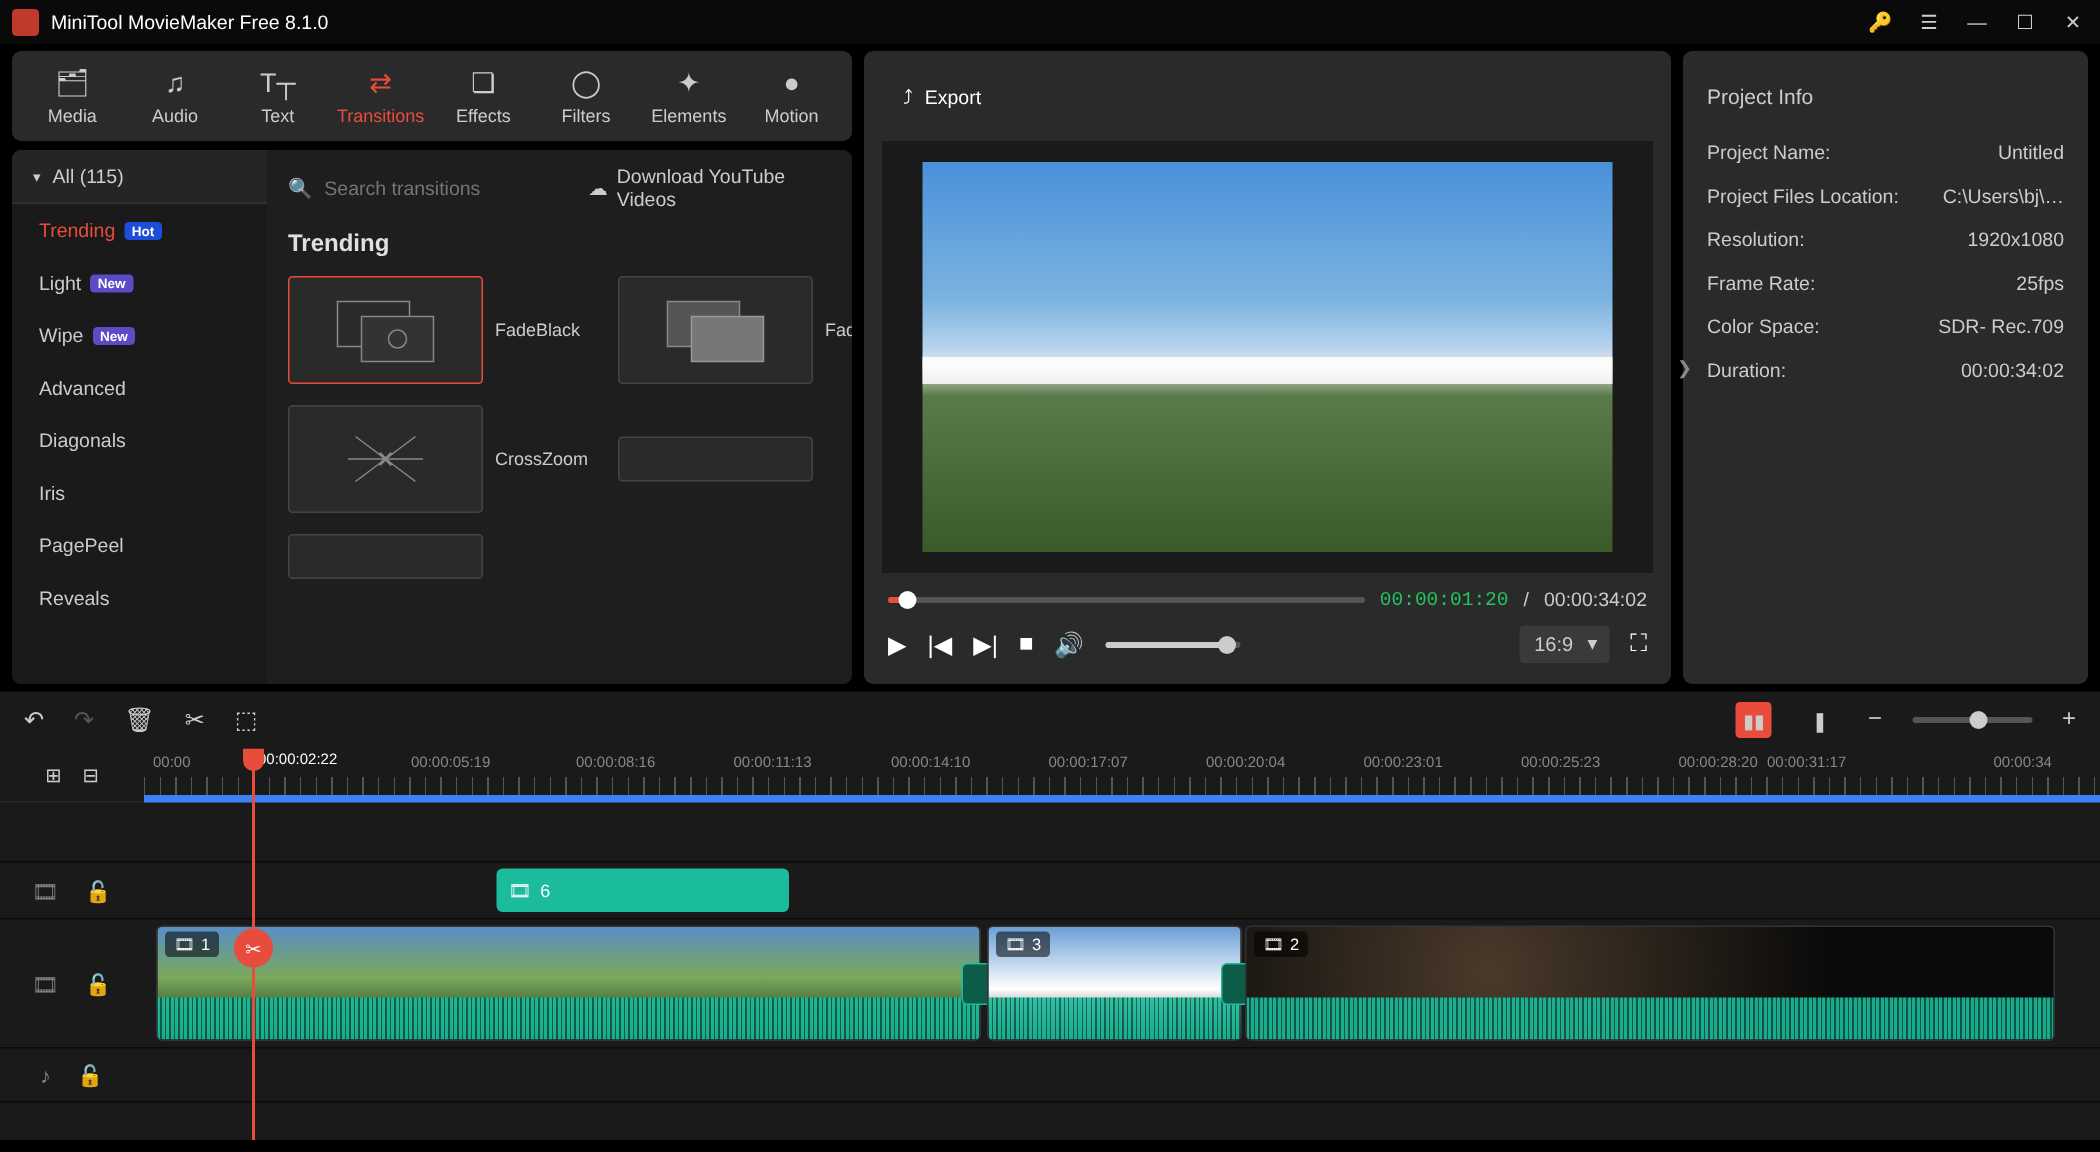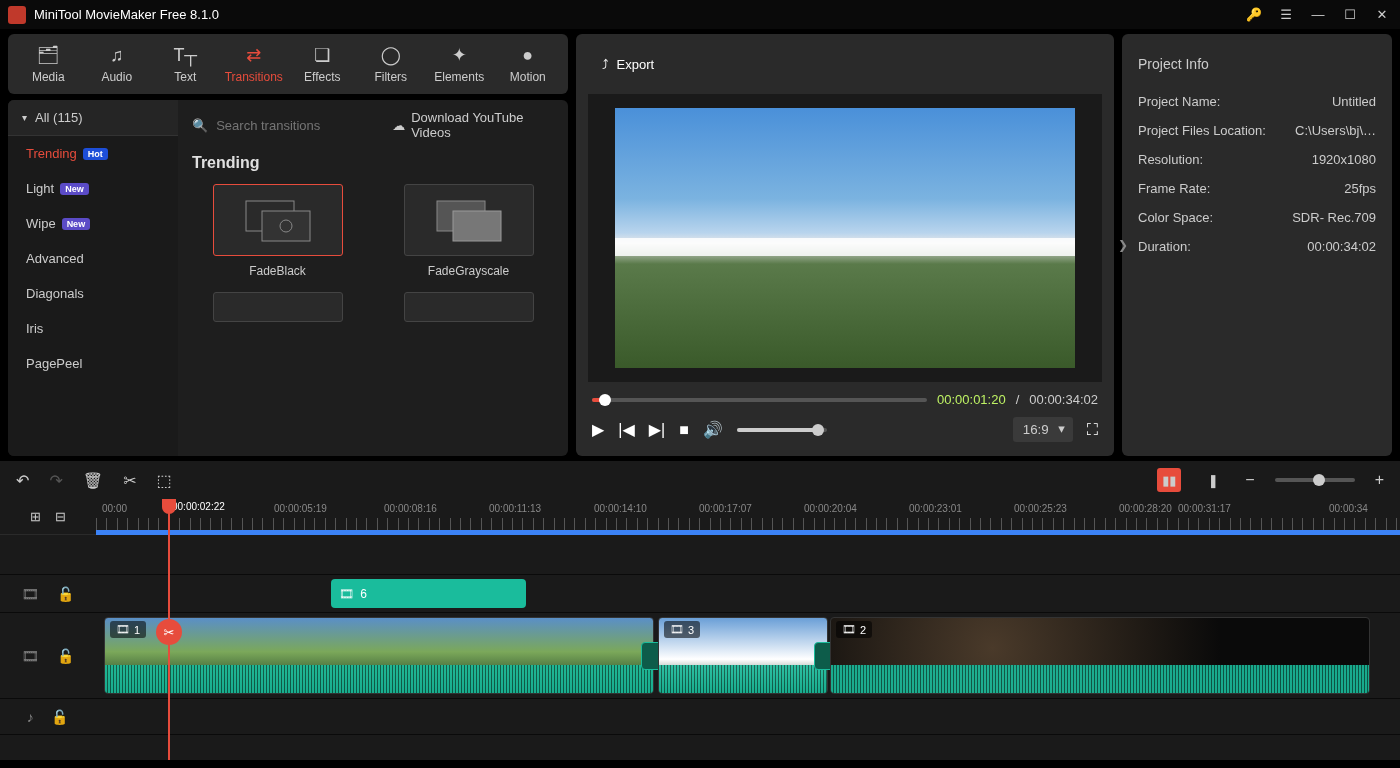--- a/index.html
+++ b/index.html
@@ -29,39 +29,39 @@
 .badge-hot { background: #1d4ed8; color: #fff; }
 .badge-new { background: #5b4bc7; color: #fff; }
 
 .trans-col { flex: 1; display: flex; flex-direction: column; padding: 10px 14px; overflow-y: auto; }
 .trans-top { display: flex; align-items: center; margin-bottom: 14px; }
 .search-wrap { flex: 1; display: flex; align-items: center; gap: 8px; color: #888; }
 .search-input { background: transparent; border: none; outline: none; color: #ec4899; font-size: 13px; }
 .dl-link { color: #ccc; cursor: pointer; display: flex; align-items: center; gap: 6px; font-size: 13px; }
 .trans-heading { font-size: 16px; font-weight: 600; color: #e0e0e0; margin-bottom: 12px; }
 .trans-grid { display: grid; grid-template-columns: 1fr 1fr; gap: 14px 20px; }
-.trans-item { display: flex; flex-direction: column; align-items: center; gap: 8px; cursor: pointer; }
+.trans-item { display: flex; align-items: center; gap: 8px; cursor: pointer; }
 .trans-thumb { width: 130px; height: 72px; background: #2a2a2a; border: 1px solid #444; border-radius: 3px; display: flex; align-items: center; justify-content: center; }
 .trans-item.selected .trans-thumb { border: 1px solid #e74c3c; }
 .trans-label { font-size: 12px; color: #ccc; }
 
 .player-panel { flex: 1; background: #2a2a2a; border-radius: 6px; display: flex; flex-direction: column; }
 .player-header { height: 60px; display: flex; align-items: center; padding: 0 16px; }
 .player-title { flex: 1; font-size: 14px; color: #ccc; }
 .export-btn { display: flex; align-items: center; gap: 8px; color: #fff; cursor: pointer; padding: 6px 10px; }
 .preview-area { flex: 1; display: flex; align-items: center; justify-content: center; background: #1a1a1a; margin: 0 12px; }
 .preview-img { width: 460px; height: 260px; background: linear-gradient(to bottom, #4a90d9 0%, #7bb3e0 35%, #b8d4ed 48%, #e8e8e8 52%, #5a7a4a 60%, #3a5a2a 100%); position: relative; }
 .preview-img::after { content: ""; position: absolute; top: 50%; left: 0; right: 0; height: 18px; background: rgba(255,255,255,0.85); }
 
 .player-controls { padding: 10px 16px 14px; }
 .seek-row { display: flex; align-items: center; gap: 10px; margin-bottom: 10px; }
 .seek-bar { flex: 1; height: 4px; background: #555; position: relative; border-radius: 2px; }
 .seek-fill { position: absolute; left: 0; top: 0; bottom: 0; width: 4%; background: #e74c3c; border-radius: 2px; }
 .seek-thumb { position: absolute; left: 4%; top: 50%; transform: translate(-50%,-50%); width: 12px; height: 12px; background: #fff; border-radius: 50%; }
-.time-cur { color: #bef264; font-variant-numeric: tabular-nums; }
+.time-cur { color: #22c55e; font-variant-numeric: tabular-nums; font-family: Liberation Mono, monospace; }
 .time-total { color: #ccc; font-variant-numeric: tabular-nums; }
 .ctrl-row { display: flex; align-items: center; gap: 14px; }
 .ctrl-btn { cursor: pointer; color: #fff; font-size: 16px; }
 .vol-bar { width: 90px; height: 4px; background: #555; border-radius: 2px; position: relative; }
 .vol-fill { position: absolute; left: 0; top: 0; bottom: 0; width: 90%; background: #ccc; border-radius: 2px; }
 .vol-thumb { position: absolute; left: 90%; top: 50%; transform: translate(-50%,-50%); width: 12px; height: 12px; background: #ccc; border-radius: 50%; }
 .ctrl-spacer { flex: 1; }
 .aspect-sel { background: #3a3a3a; border: none; color: #ccc; padding: 5px 24px 5px 10px; border-radius: 3px; cursor: pointer; appearance: none; position: relative; }
 .aspect-wrap { position: relative; }
 .aspect-wrap::after { content: "▾"; position: absolute; right: 8px; top: 4px; color: #ccc; pointer-events: none; }
@@ -191,20 +191,23 @@
           </div>
         <div class="cat-item">
             <span>Diagonals</span>
           </div>
         <div class="cat-item">
             <span>Iris</span>
           </div>
         <div class="cat-item">
             <span>PagePeel</span>
           </div>
+        <div class="cat-item">
+            <span>Reveals</span>
+          </div>
       </div>
 
       <div class="trans-col">
         <div class="trans-top">
           <div class="search-wrap">
             <span>🔍</span>
             <input class="search-input" placeholder="Search transitions" style="">
           </div>
           <div class="dl-link">
             <span>☁</span>
@@ -224,20 +227,36 @@
             <div class="trans-label">FadeBlack</div>
           </div>
           <div class="trans-item">
             <div class="trans-thumb">
               <svg width="80" height="50">
                   <rect x="8" y="6" width="48" height="30" fill="#555" stroke="#888"></rect>
                   <rect x="24" y="16" width="48" height="30" fill="#777" stroke="#999"></rect>
                 </svg>
             </div>
             <div class="trans-label">FadeGrayscale</div>
+          </div>
+          <div class="trans-item">
+            <div class="trans-thumb">
+              <svg width="80" height="50">
+                  <g stroke="#888" stroke-width="1">
+                    <line x1="40" y1="25" x2="20" y2="10"></line>
+                    <line x1="40" y1="25" x2="60" y2="10"></line>
+                    <line x1="40" y1="25" x2="20" y2="40"></line>
+                    <line x1="40" y1="25" x2="60" y2="40"></line>
+                    <line x1="40" y1="25" x2="15" y2="25"></line>
+                    <line x1="40" y1="25" x2="65" y2="25"></line>
+                    <path d="M36 21 l8 8 M44 21 l-8 8" stroke-width="2"></path>
+                  </g>
+                </svg>
+            </div>
+            <div class="trans-label">CrossZoom</div>
           </div>
           <div class="trans-item">
             <div class="trans-thumb" style="height:30px"></div>
           </div>
           <div class="trans-item">
             <div class="trans-thumb" style="height:30px"></div>
           </div>
         </div>
       </div>
     </div>

